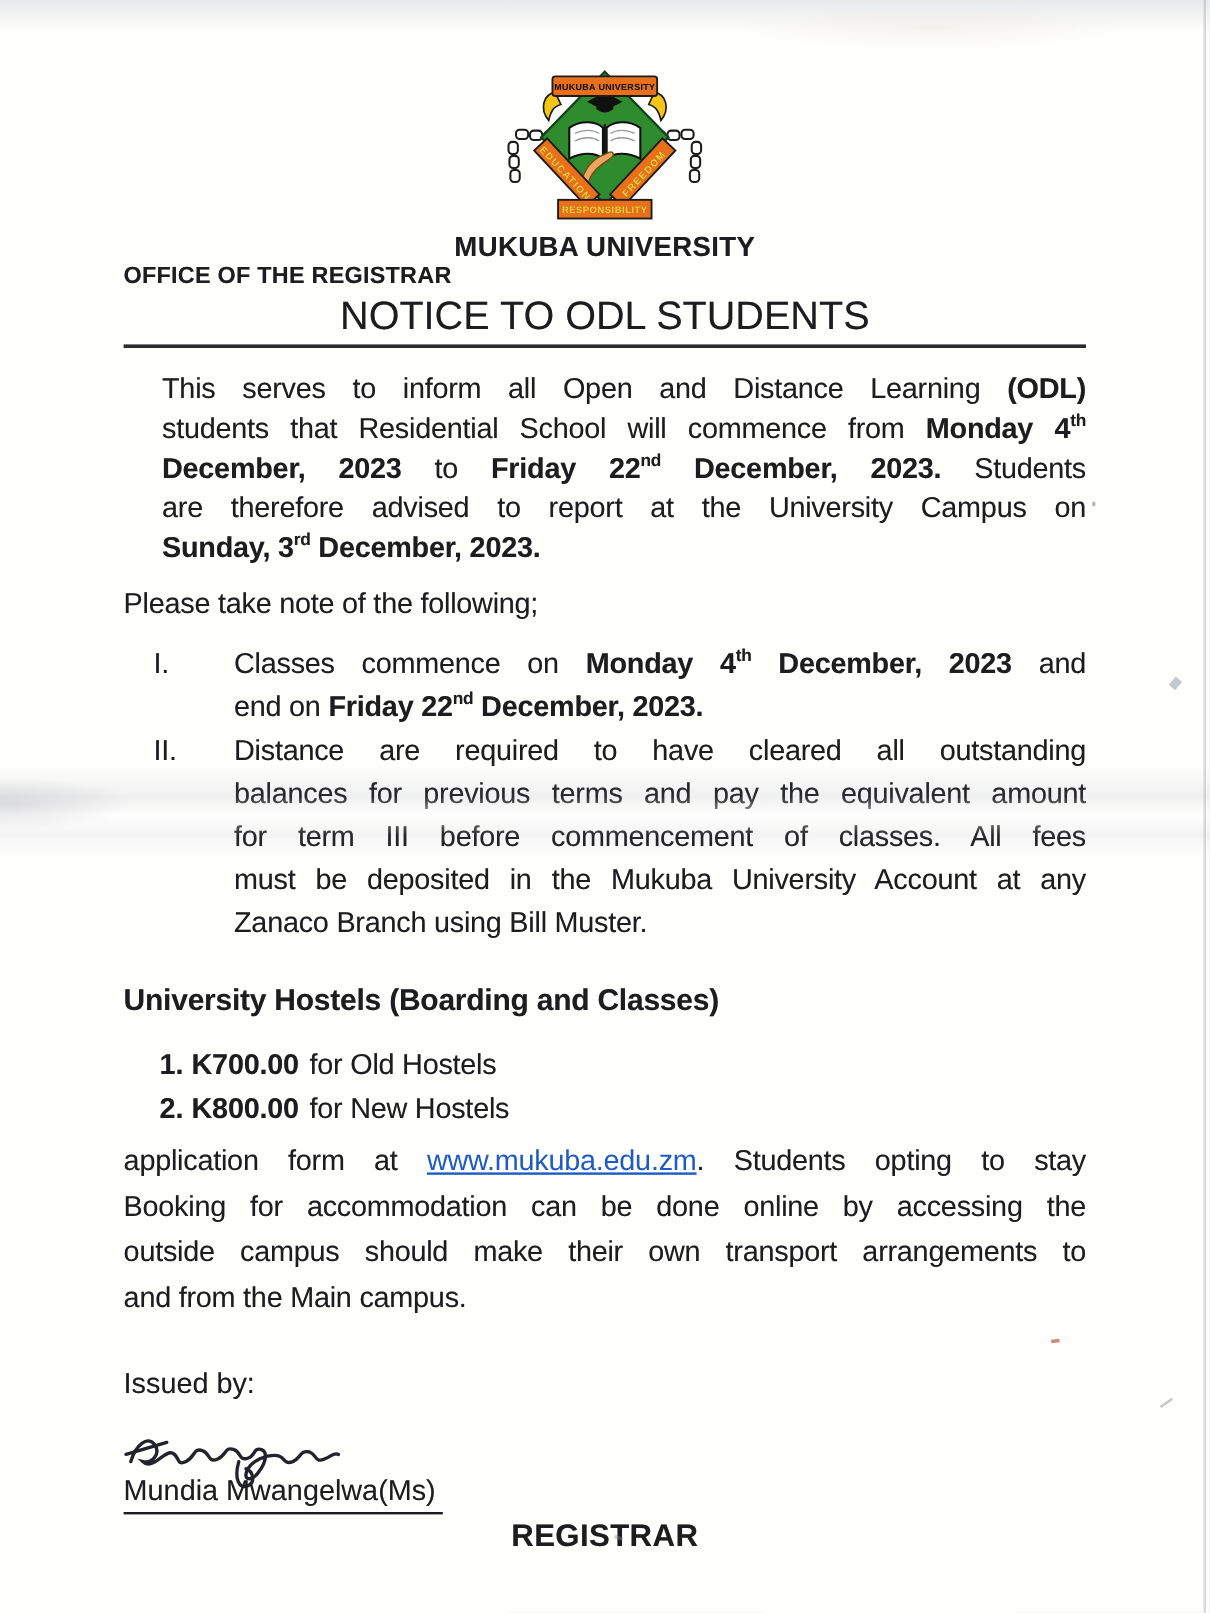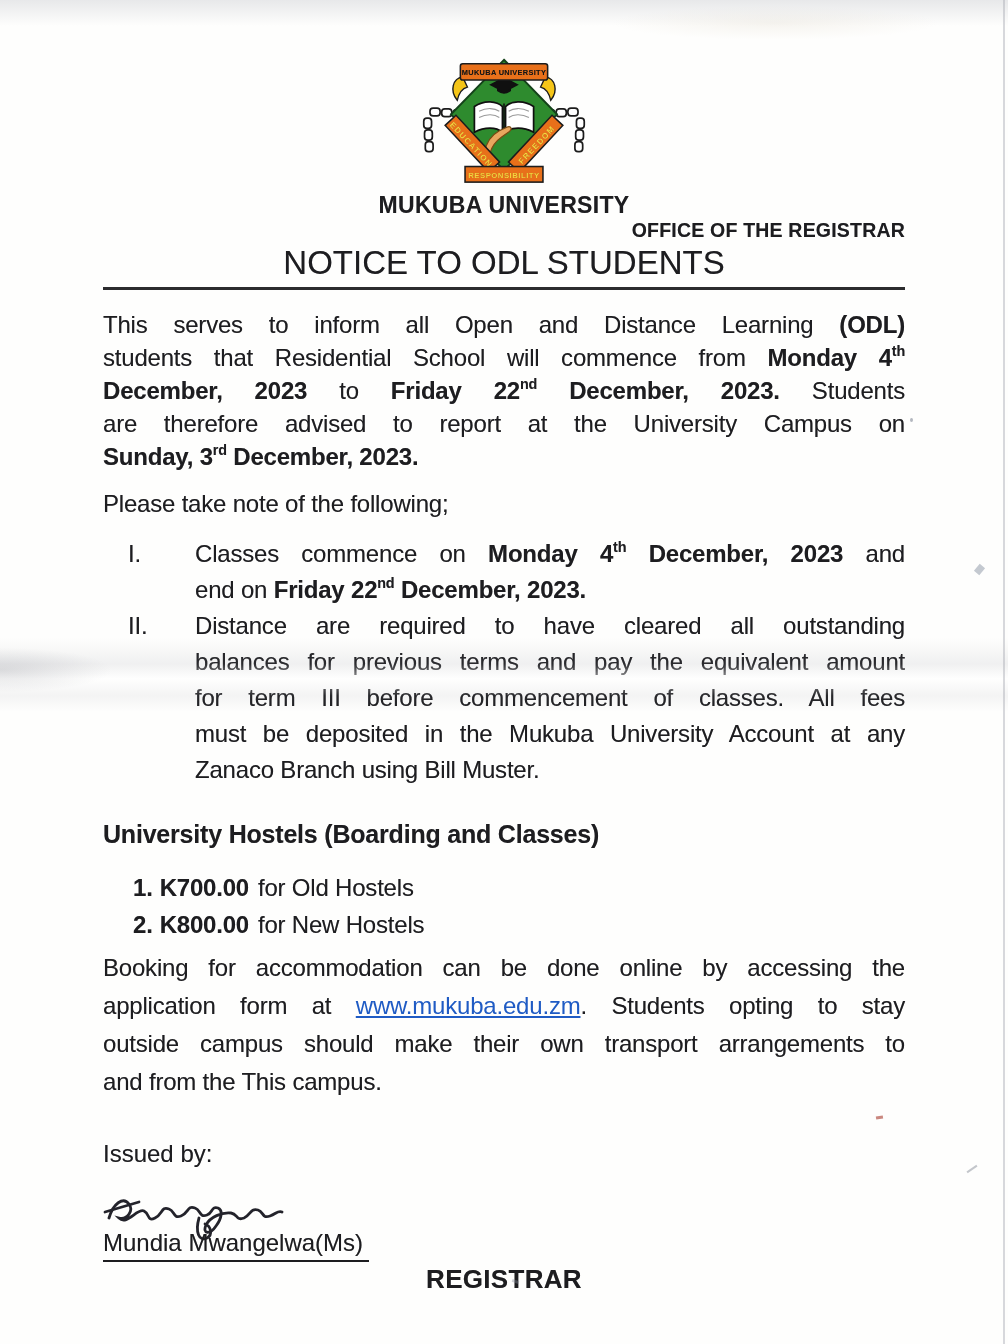--- a/index.html
+++ b/index.html
@@ -18,28 +18,28 @@
   .b{font-weight:700;}
   .link{color:#1f5bc4;text-decoration:underline;text-shadow:none;}
   sup{font-size:60%;line-height:0;position:relative;top:-0.1em;}
 
   
   .crest-wrap{text-align:center;padding-top:52px;line-height:0;}
   .crest-wrap svg{width:172px;height:134px;}
 
   
   .uni-name{margin-top:6px;text-align:center;font-size:23px;font-weight:700;line-height:26px;letter-spacing:.3px;}
-  .office{margin-top:1px;text-align:right;font-size:19.5px;font-weight:700;line-height:23px;letter-spacing:.2px;}
+  .office{margin-top:1px;text-align:left;font-size:19.5px;font-weight:700;line-height:23px;letter-spacing:.2px;}
   .title{margin-top:2px;text-align:center;font-size:33px;font-weight:400;line-height:38px;}
   .rule{margin-top:5px;border-top:3px solid #2c2c2e;height:0;}
 
   
   .jline{text-align:justify;text-align-last:justify;}
   .jline.last{text-align-last:left;}
-  .intro{margin-top:18px;font-size:24px;line-height:33px;letter-spacing:-0.2px;}
+  .intro{margin-top:18px;font-size:24px;line-height:33px;letter-spacing:-0.2px;margin-left:32px;}
   .note{margin-top:14px;font-size:24px;line-height:33px;letter-spacing:-0.2px;}
 
   .list{margin-top:16px;}
   .li{position:relative;padding-left:92px;font-size:24px;line-height:36px;letter-spacing:-0.2px;}
   .li .numeral{position:absolute;left:25px;top:0;}
 
   .hostels-heading{margin-top:28px;font-size:25px;font-weight:700;line-height:37px;letter-spacing:-0.2px;}
   .hostel-items{margin-top:16px;}
   .hostel-item{display:flex;padding-left:30px;font-size:24px;line-height:37px;letter-spacing:-0.2px;}
   .hostel-item .hnum{font-weight:700;margin-right:7px;}
@@ -175,24 +175,24 @@
       <span>for Old Hostels</span>
     </div>
     <div class="hostel-item">
       <span class="hnum">2.</span>
       <span class="price">K800.00</span>
       <span>for New Hostels</span>
     </div>
   </div>
 
   <div class="booking">
+      <div class="jline"><span>application form at </span><span class="link">www.mukuba.edu.zm</span><span>.  Students opting to stay</span></div>
       <div class="jline"><span>Booking for accommodation can be done online by accessing the</span></div>
-      <div class="jline"><span>application form at </span><span class="link">www.mukuba.edu.zm</span><span>.  Students opting to stay</span></div>
       <div class="jline"><span>outside campus should make their own transport arrangements to</span></div>
-      <div class="jline last"><span>and from the This campus.</span></div>
+      <div class="jline last"><span>and from the Main campus.</span></div>
     </div>
 
   <div class="issued">Issued by:</div>
   <div class="signature">
     <svg width="190" height="60" viewBox="0 0 190 60">
       <g fill="none" stroke="#23232b" stroke-width="2.8" stroke-linecap="round">
         <path d="M6 34 C10 20 20 12 26 20 C31 27 24 36 16 34 C24 42 34 24 41 27 C47 30 44 38 52 34 C60 30 58 22 66 25 C72 27 70 35 78 32 C86 29 84 21 92 24 C98 26 96 34 104 31 C110 29 108 22 115 24 C120 26 119 34 113 42 C107 51 99 50 103 41 C107 33 119 28 128 29 C135 30 133 37 141 34 C148 31 147 24 155 26 C161 28 159 35 167 32 C173 30 175 26 179 28"></path>
         <path d="M2 28 L36 18"></path>
         <path d="M96 34 C92 48 96 58 104 54 C110 51 108 42 102 40"></path>
       </g>

